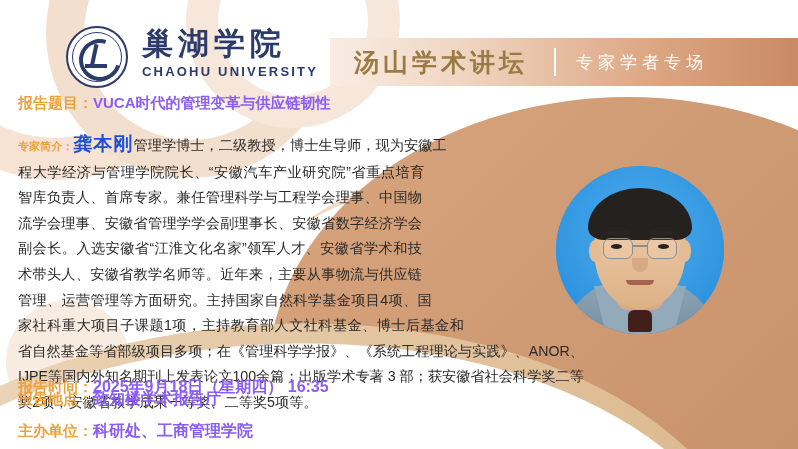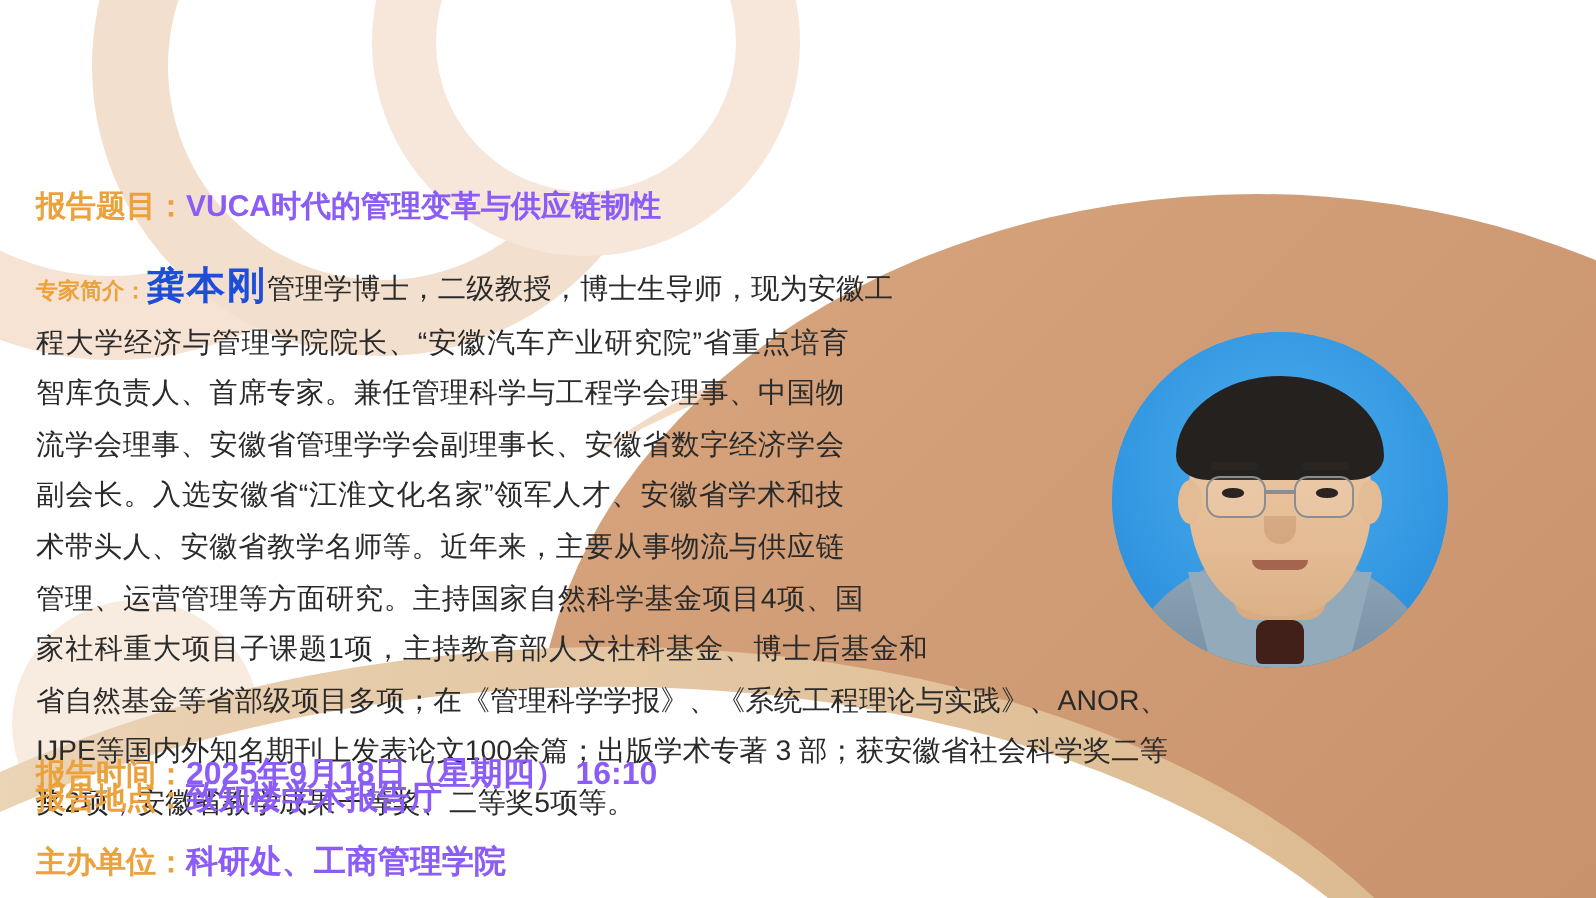--- a/index.html
+++ b/index.html
@@ -456,20 +456,41 @@
     <div class="arc arc-d"></div>
 
     <div class="swoosh-light"></div>
     <div class="swoosh-white2"></div>
     <div class="swoosh-main"></div>
 
     <div class="wave"></div>
     <div class="wave-cut"></div>
   </div>
 
+  <div class="header">
+
+    <div class="logo-block">
+      <div class="logo-seal">
+        <div class="logo-seal-mark"></div>
+        <div class="logo-seal-bar"></div>
+        <div class="logo-seal-foot"></div>
+      </div>
+      <div class="logo-text">
+        <div class="logo-cn">巢湖学院</div>
+        <div class="logo-en">CHAOHU UNIVERSITY</div>
+      </div>
+    </div>
+
+    <div class="banner">
+      <span class="banner-main">汤山学术讲坛</span>
+      <span class="banner-div"></span>
+      <span class="banner-sub">专家学者专场</span>
+    </div>
+
+  </div>
 
   <div class="portrait">
     <div class="p-bg"></div>
     <div class="p-shoulders"></div>
     <div class="p-collar-l"></div>
     <div class="p-collar-r"></div>
     <div class="p-neck"></div>
     <div class="p-tie"></div>
     <div class="p-face"></div>
     <div class="p-hair"></div>
@@ -493,21 +514,21 @@
       <span class="value-strong">VUCA时代的管理变革与供应链韧性</span>
     </div>
 
     <div class="row-bio">
       <div class="photo-float"></div>
       <span class="label">专家简介：</span><span class="bio-name">龚本刚</span><span>管理学博士，二级教授，博士生导师，现为安徽工程大学经济与管理学院院长、“安徽汽车产业研究院”省重点培育智库负责人、首席专家。兼任管理科学与工程学会理事、中国物流学会理事、安徽省管理学学会副理事长、安徽省数字经济学会副会长。入选安徽省“江淮文化名家”领军人才、安徽省学术和技术带头人、安徽省教学名师等。近年来，主要从事物流与供应链管理、运营管理等方面研究。主持国家自然科学基金项目4项、国家社科重大项目子课题1项，主持教育部人文社科基金、博士后基金和省自然基金等省部级项目多项；在《管理科学学报》、《系统工程理论与实践》、ANOR、IJPE等国内外知名期刊上发表论文100余篇；出版学术专著 3 部；获安徽省社会科学奖二等奖2项，安徽省教学成果一等奖、二等奖5项等。</span>
     </div>
 
     <div class="row-meta row-time">
       <span class="label">报告时间：</span>
-      <span class="value-strong">2025年9月18日（星期四） 16:10</span>
+      <span class="value-strong">2025年9月18日（星期四） 16:35</span>
     </div>
 
     <div class="row-meta row-org">
       <span class="label">主办单位：</span>
       <span class="value-strong">科研处、工商管理学院</span>
     </div>
 
     <div class="row-meta row-place">
       <span class="label">报告地点：</span>
       <span class="value-strong">致知楼学术报告厅</span>

